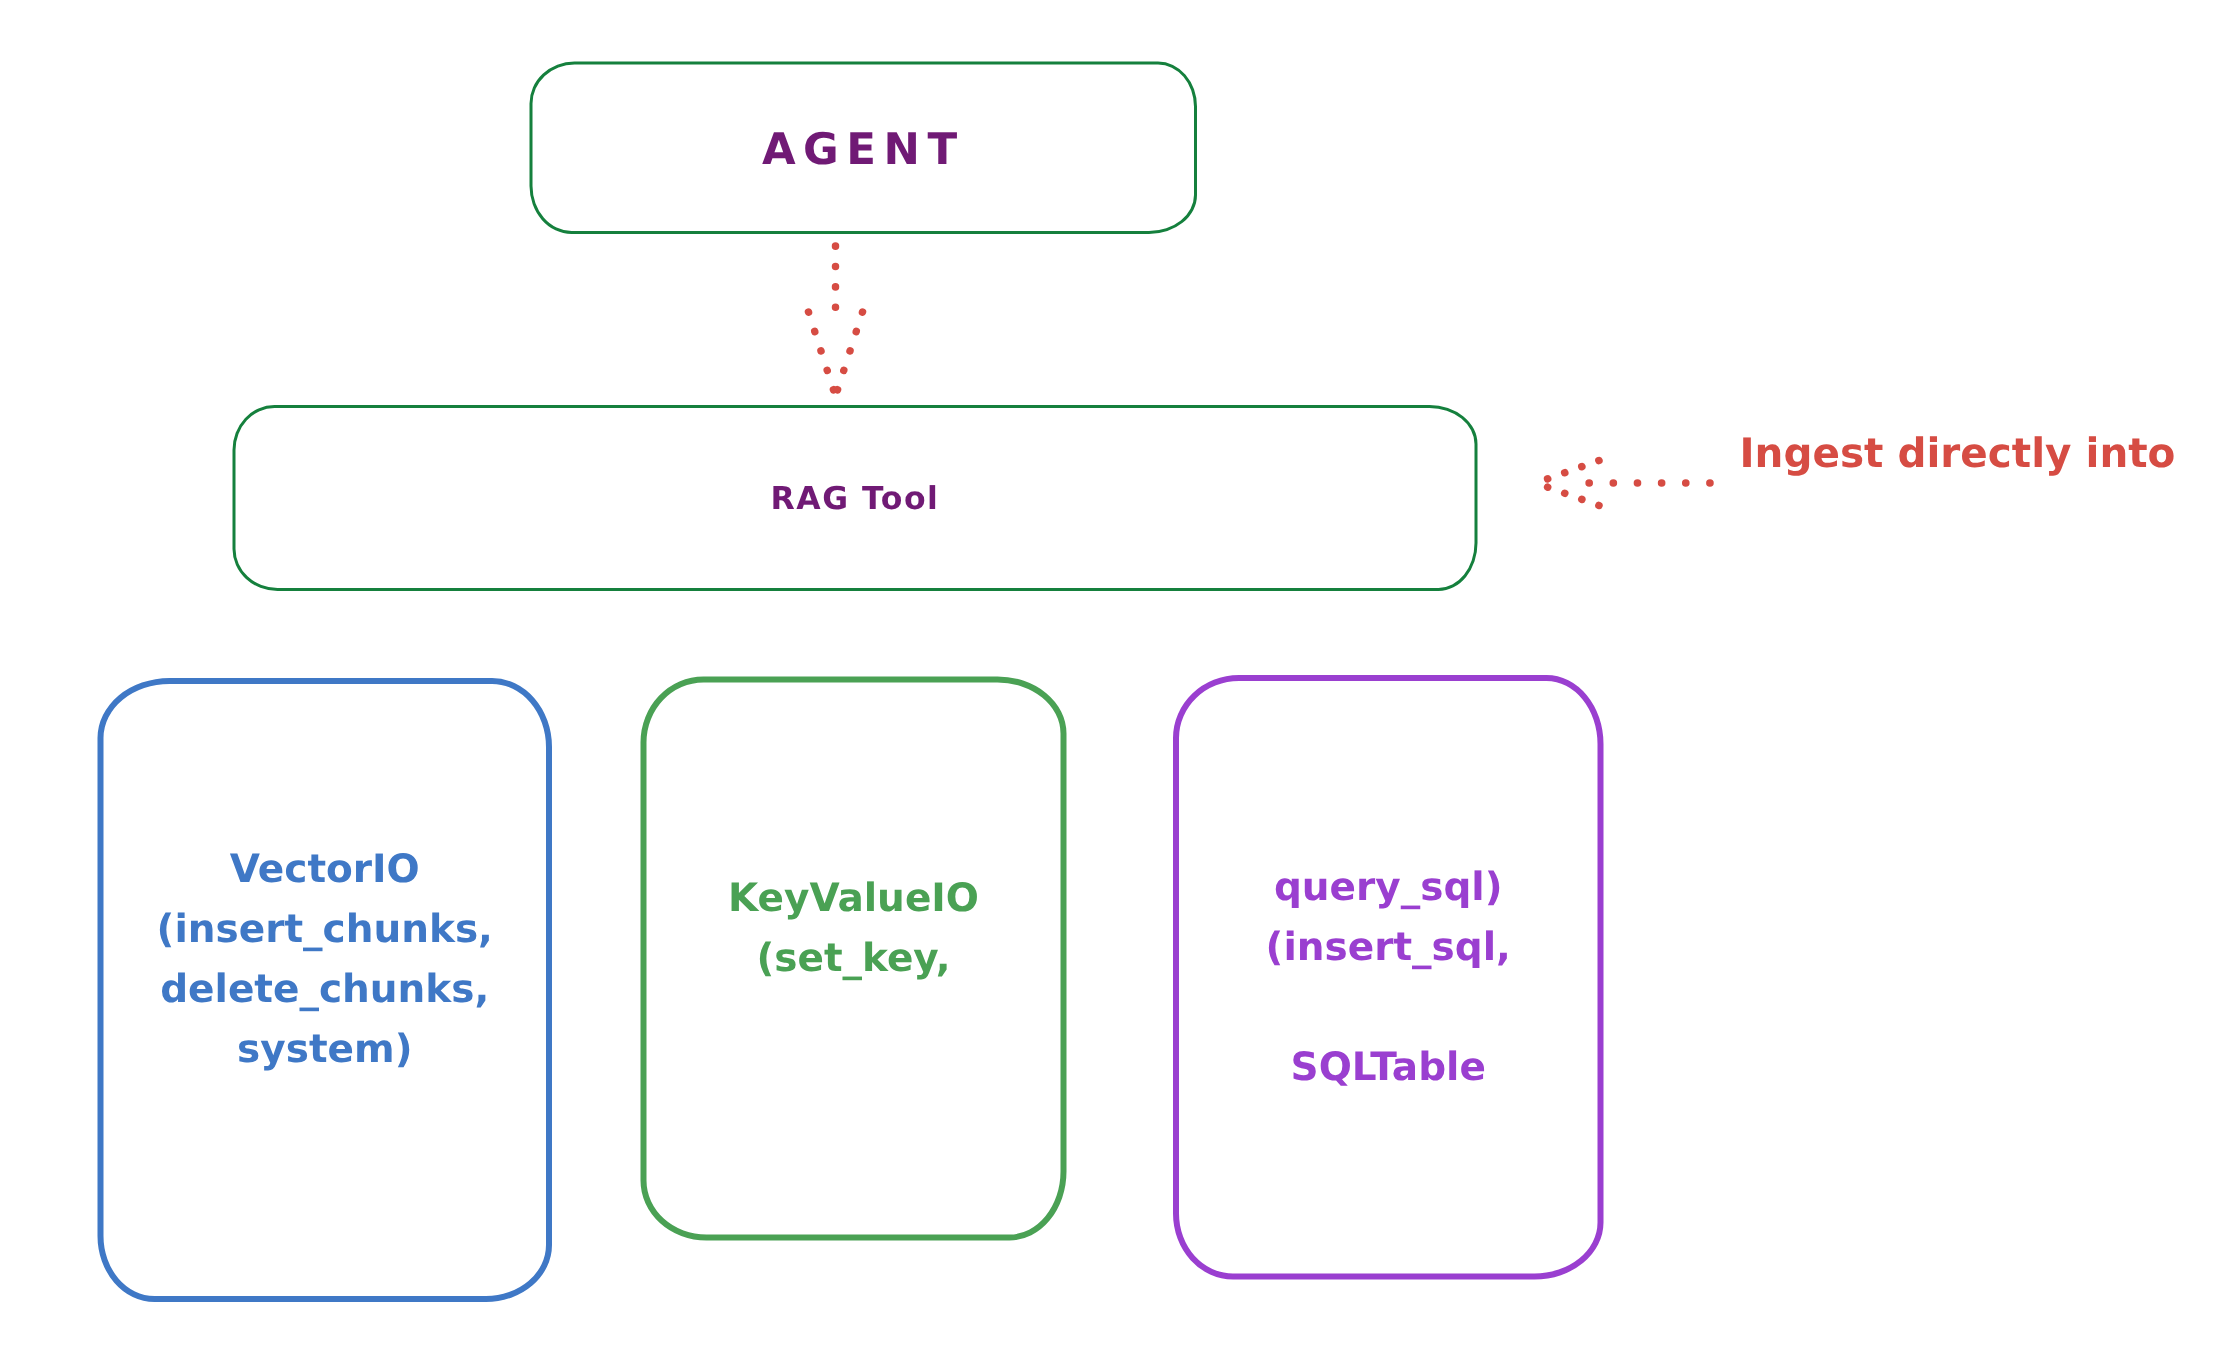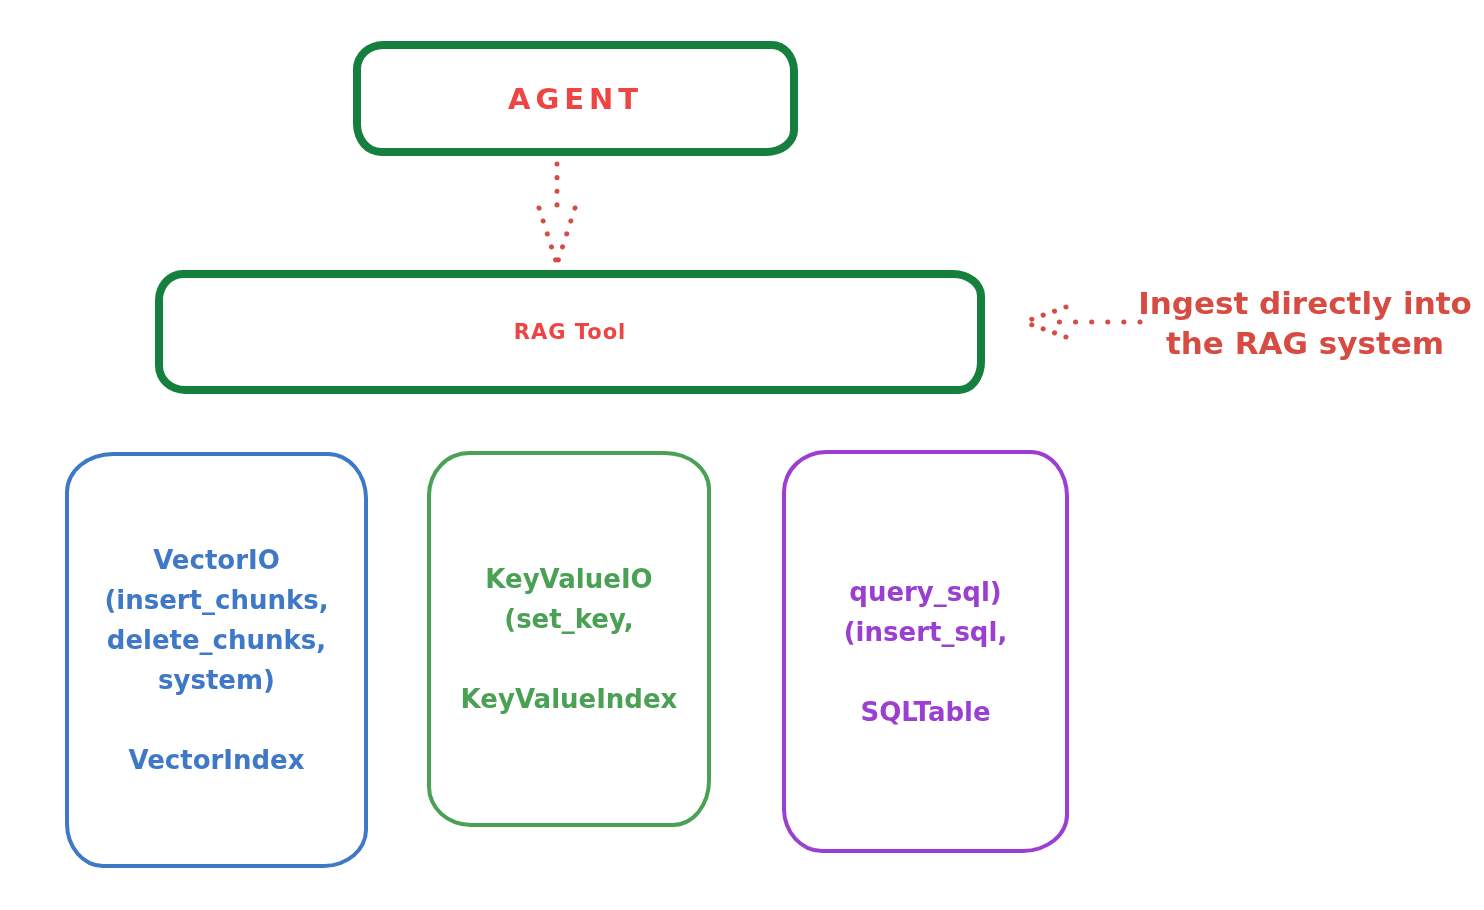--- a/index.html
+++ b/index.html
@@ -19,22 +19,22 @@
     position: absolute;
     box-sizing: border-box;
     background: #ffffff;
     display: flex;
     flex-direction: column;
     align-items: center;
     justify-content: center;
     text-align: center;
   }
   .box.black {
-    border: 8px solid #15803d;
-    color: #ef4444;
+    border: 2px solid #15803d;
+    color: #701a75;
   }
   .agent {
     left: 353px; top: 41px;
     width: 445px; height: 115px;
     border-radius: 30px 26px 32px 28px / 28px 30px 26px 32px;
   }
   .agent .label {
     font-size: 29px;
     font-weight: 700;
     letter-spacing: 5px;
@@ -90,21 +90,21 @@
   .arrow-down path { stroke-dasharray: 0.1 13.5; }
   .arrow-left { left: 1014px; top: 298px; }
   .arrow-left path.shaft { stroke-dasharray: 0.1 16; }
   .arrow-left path.wing  { stroke-dasharray: 0.1 12; }
   .annotation {
     position: absolute;
     left: 1130px; top: 283px;
     width: 350px;
     text-align: center;
     color: #d64c43;
-    font-size: 31px;
+    font-size: 27px;
     font-weight: 700;
     line-height: 40px;
   }
 </style>
 </head>
 <body>
 
 <div class="canvas">
 
   <div class="box black agent">
@@ -122,37 +122,34 @@
   </div>
 
   <svg class="arrow arrow-left" width="132" height="48" viewBox="0 0 132 48" aria-hidden="true">
     <path class="shaft" d="M126 24 L36 24"></path>
     <path class="wing" d="M52 9 L10 24"></path>
     <path class="wing" d="M52 39 L10 24"></path>
   </svg>
 
   <div class="annotation">
     <div>Ingest directly into</div>
-    <div>the RAG system</div>
   </div>
 
   <div class="box storage vector">
     <div class="line">VectorIO</div>
     <div class="line">(insert_chunks,</div>
     <div class="line">delete_chunks,</div>
     <div class="line">system)</div>
     <div class="spacer"></div>
-    <div class="line">VectorIndex</div>
   </div>
 
   <div class="box storage keyvalue">
     <div class="line">KeyValueIO</div>
     <div class="line">(set_key,</div>
     <div class="spacer"></div>
-    <div class="line">KeyValueIndex</div>
   </div>
 
   <div class="box storage relational">
     <div class="line">query_sql)</div>
     <div class="line">(insert_sql,</div>
     <div class="spacer"></div>
     <div class="line">SQLTable</div>
   </div>
 
 </div>

